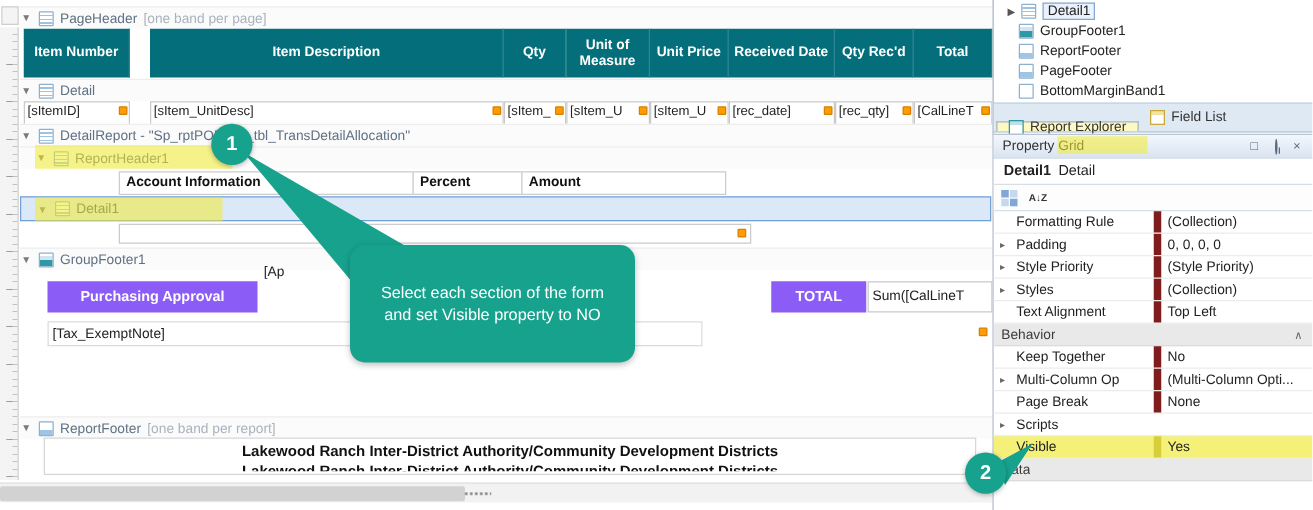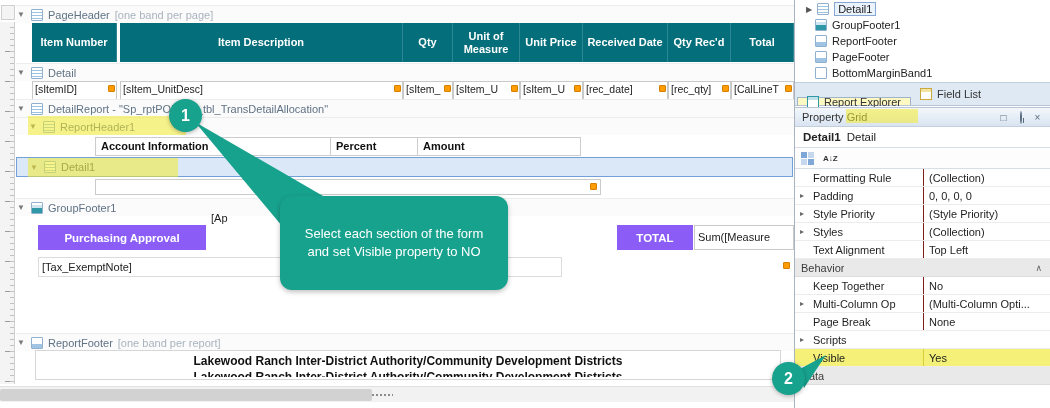--- a/index.html
+++ b/index.html
@@ -20,21 +20,21 @@
   .ic{width:12px;height:12px;border:1px solid #8fb0cf;background:#fff;box-sizing:border-box;flex:none;border-radius:1px;}
   .ic.lines{background:repeating-linear-gradient(to bottom,transparent 0 2px,#9cc4e0 2px 3px) #fff;}
   .ic.foot{background:linear-gradient(to top,#9fc4e4 0 4px,#fff 4px);}
   .ic.group{background:linear-gradient(to top,#2e98a6 0 5px,#cfe6f0 5px 8px,#fff 8px);}
   .suffix{color:#a9b3be;}
   .r-pageheader{top:5px}.r-detail{top:63px}.r-detailreport{top:99px}
   .r-reportheader1{top:117px;height:18px}.r-groupfooter1{top:198px}.r-reportfooter{top:333px}
   .hc{position:absolute;top:23px;height:39px;background:#046e7a;color:#fff;font-weight:bold;font-size:11px;
       display:flex;align-items:center;justify-content:center;text-align:center;line-height:1.12;
       border-right:1px solid #2d8691;box-sizing:border-box;padding:0 2px;overflow:hidden;}
-  .hc0{left:32px;width:85px}.hc1{left:120px;width:283px}.hc2{left:403px;width:50px}.hc3{left:453px;width:67px}
+  .hc0{left:19px;width:85px}.hc1{left:120px;width:283px}.hc2{left:403px;width:50px}.hc3{left:453px;width:67px}
   .hc4{left:520px;width:63px}.hc5{left:583px;width:85px}.hc6{left:668px;width:63px}.hc7{left:731px;width:63px}
   .fc{position:absolute;top:81px;height:32px;border:1px solid #c9c9c9;box-sizing:border-box;font-size:10.5px;color:#222;
       padding:1px 9px 0 2px;white-space:nowrap;overflow:hidden;background:#fff;}
   .fc .tag{right:1px;top:3px;}
   .tag{position:absolute;width:7px;height:7px;background:#ff9c00;border:1px solid #d67e00;border-radius:1px;box-sizing:border-box;}
   .ac{position:absolute;top:137px;height:19px;border:1px solid #cccccc;box-sizing:border-box;font-size:11px;font-weight:bold;
       color:#111;padding:2px 0 0 5px;background:#fff;white-space:nowrap;overflow:hidden;}
   .ac0{left:95px;width:236px}.ac1{left:330px;width:88px}.ac2{left:417px;width:164px}
   .selrow{position:absolute;left:16px;top:157px;width:777px;height:20px;background:#dbe8f8;border:1px solid #74a0d8;
       box-sizing:border-box;display:flex;align-items:center;gap:5px;font-size:11px;color:#44586e;padding-left:12px;}
@@ -86,21 +86,21 @@
   .caticon{width:13px;height:13px;flex:none;background:
       linear-gradient(#7fa7d8,#7fa7d8) 0 0/6px 6px no-repeat,
       linear-gradient(#7fa7d8,#7fa7d8) 7px 7px/6px 6px no-repeat,
       linear-gradient(#c5d8ee,#c5d8ee) 7px 0/6px 6px no-repeat,
       linear-gradient(#c5d8ee,#c5d8ee) 0 7px/6px 6px no-repeat;}
   .sorticon{font-size:8px;font-weight:bold;color:#333;letter-spacing:0;}
   .prow{position:absolute;left:0;right:0;height:18px;display:flex;align-items:center;border-bottom:1px solid #ececec;
       font-size:11px;color:#1e1e1e;box-sizing:border-box;}
   .pname{width:128px;padding-left:18px;box-sizing:border-box;white-space:nowrap;overflow:hidden;flex:none;}
   .pexp{position:absolute;left:5px;font-size:8px;color:#666;}
-  .pval{flex:1;border-left:1px solid #7f1d1d;padding-left:5px;white-space:nowrap;overflow:hidden;align-self:stretch;
+  .pval{flex:1;border-left:6px solid #7f1d1d;padding-left:5px;white-space:nowrap;overflow:hidden;align-self:stretch;
       display:flex;align-items:center;}
   .prow.cat{background:#e9e9e9;color:#3c3c3c;border-bottom:1px solid #dcdcdc;}
   .prow.cat .pname{padding-left:6px;width:auto;}
   .chev{position:absolute;right:8px;font-size:9px;color:#666;}
   .prow.hl{background:rgba(240,233,48,.65);}
   .prow.hl .pval{border-left-color:#d6cf3a;}
   .pr0{top:61px}.pr1{top:79px}.pr2{top:97px}.pr3{top:115px}.pr4{top:133px}.pr5{top:151px}
   .pr6{top:169px}.pr7{top:187px}.pr8{top:205px}.pr9{top:223px}.pr10{top:241px}.pr11{top:259px}
   
   .tails{position:absolute;left:0;top:0;width:1050px;height:408px;pointer-events:none;z-index:40;}
@@ -178,21 +178,21 @@
       </div>
 
     <div class="bandrow r-groupfooter1">
       <span class="tri">▼</span>
       <span class="ic group"></span>
       <span>GroupFooter1</span>
     </div>
     <div class="cell-teal purchasing">Purchasing Approval</div>
     <div class="approved">[Ap</div>
     <div class="cell-teal total">TOTAL</div>
-    <div class="sumcell">Sum([Measure</div>
+    <div class="sumcell">Sum([CalLineT</div>
     <div class="taxcell">[Tax_ExemptNote]</div>
     <span class="tag tax-tag"></span>
 
     <div class="bandrow r-reportfooter">
       <span class="tri">▼</span>
       <span class="ic foot"></span>
       <span>ReportFooter</span>
       <span class="suffix">[one band per report]</span>
     </div>
     <div class="footcell">

